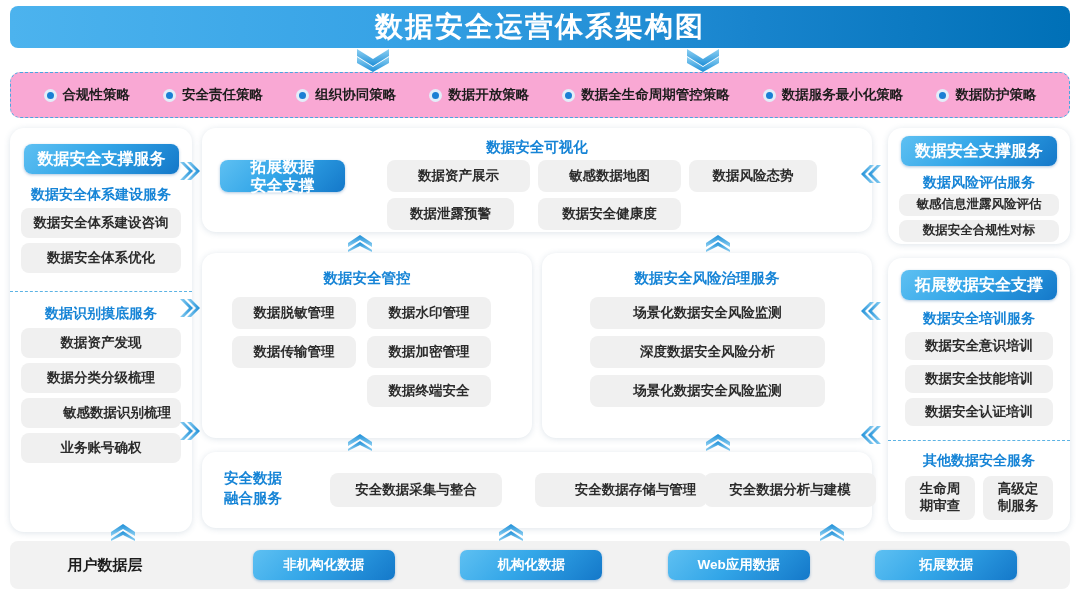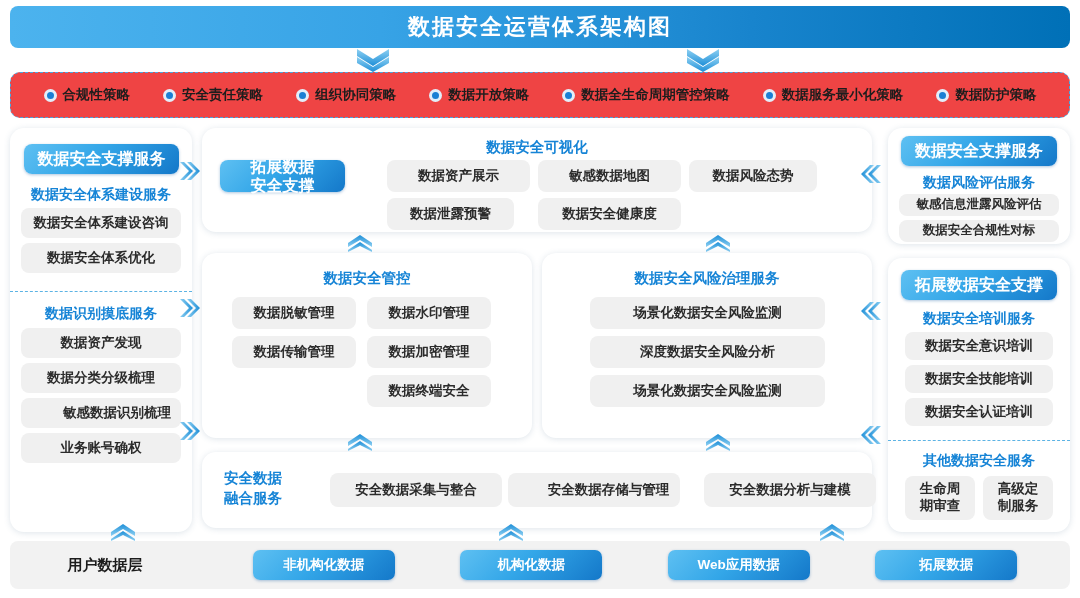--- a/index.html
+++ b/index.html
@@ -12,35 +12,35 @@
   #root { position: relative; width: 1080px; height: 598px; }
 
   
   .title-bar {
     position: absolute; left: 10px; top: 6px; width: 1060px; height: 42px;
     border-radius: 8px;
     background: linear-gradient(to right, #4cb3ee 0%, #37a3e6 35%, #1884cd 70%, #0070b7 100%);
     display: flex; align-items: center; justify-content: center;
   }
   .title-bar .t {
-    color: #ffffff; font-size: 22px; font-weight: bold; letter-spacing: 2px;
+    color: #ffffff; font-size: 28px; font-weight: bold; letter-spacing: 2px;
   }
 
   
   .chev {
     position: absolute; color: #2f9fe0; line-height: 1;
     font-weight: bold; user-select: none;
   }
   .chev svg { display: block; }
 
   
   .policy-outer {
     position: absolute; left: 10px; top: 72px; width: 1060px; height: 46px;
     border: 1.6px dashed #49a7e0; border-radius: 10px;
-    background: #ef4444;
+    background: #f9a8d4;
     display: flex; align-items: center; justify-content: space-around;
     padding: 0 16px;
   }
   .policy-item { display: flex; align-items: center; gap: 6px; white-space: nowrap; }
   .policy-dot {
     width: 13px; height: 13px; border-radius: 50%;
     background: #e3eef9; display: inline-flex; align-items: center; justify-content: center;
     flex: 0 0 auto;
   }
   .policy-dot::after {
@@ -265,21 +265,21 @@
       </svg>
   </div>
 
   <div class="panel" style="left:202px; top:452px; width:670px; height:76px;">
     <div style="position:absolute; left:22px; top:17px; width:92px; color:#1684d6; font-size:14.5px; font-weight:bold; text-align:left; line-height:1.35;">
       <div>安全数据</div>
       <div>融合服务</div>
     </div>
 
     <div class="chip" style="position:absolute; left:128px; top:21px; width:172px; height:34px;">安全数据采集与整合</div>
-    <div class="chip" style="position:absolute; left:306px; top:21px; width:172px; height:34px;padding-left:29px;">安全数据存储与管理</div>
+    <div class="chip" style="position:absolute; left:333px; top:21px; width:172px; height:34px;padding-left:29px;">安全数据存储与管理</div>
     <div class="chip" style="position:absolute; left:502px; top:21px; width:172px; height:34px;">安全数据分析与建模</div>
   </div>
 
   <div class="panel" style="left:888px; top:128px; width:182px; height:116px;">
     <div class="pill" style="position:absolute; left:13px; top:8px; width:156px; height:30px;">数据安全支撑服务</div>
     <div class="sub-head" style="position:absolute; left:0; top:46px; width:182px;">数据风险评估服务</div>
     <div class="chip lite" style="position:absolute; left:11px; top:66px; width:160px; height:22px; font-size:12.5px;">敏感信息泄露风险评估</div>
     <div class="chip lite" style="position:absolute; left:11px; top:92px; width:160px; height:22px; font-size:12.5px;">数据安全合规性对标</div>
   </div>
 

